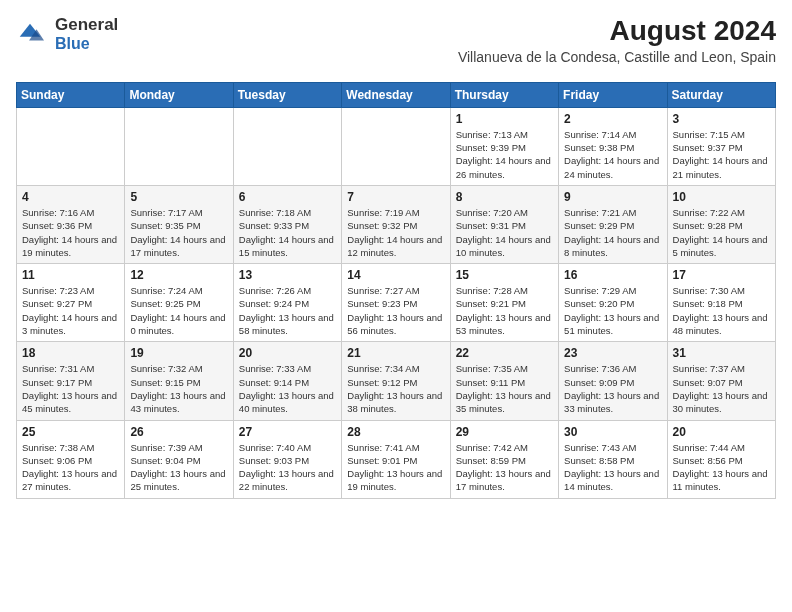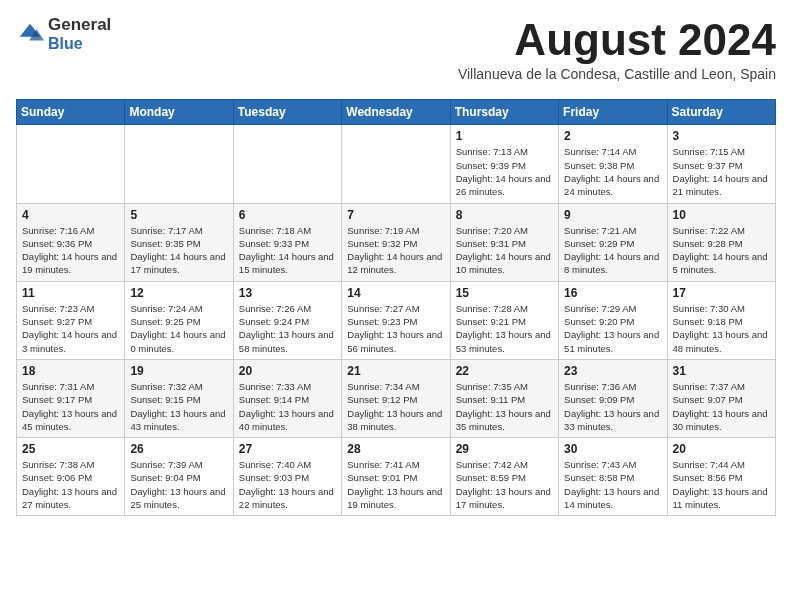--- a/index.html
+++ b/index.html
@@ -12,21 +12,21 @@
     }
     .header-area {
       display: flex;
       justify-content: space-between;
       align-items: flex-start;
       margin-bottom: 4px;
     }
     .logo {
       display: flex;
       align-items: center;
-      gap: 4px;
+      gap: 11px;
     }
     .logo-text {
       display: flex;
       flex-direction: column;
       line-height: 1.1;
     }
     .logo-general {
       font-size: 17px;
       font-weight: bold;
       color: #333;
@@ -37,21 +37,21 @@
       color: #2a6db5;
     }
     .logo-icon {
       width: 28px;
       height: 28px;
     }
     .title-block {
       text-align: right;
     }
     .month-year {
-      font-size: 44px;
+      font-size: 28px;
       font-weight: bold;
       color: #222;
       line-height: 1.1;
     }
     .subtitle {
       font-size: 14px;
       color: #444;
       margin-top: 2px;
       margin-left: 12px;
     }

